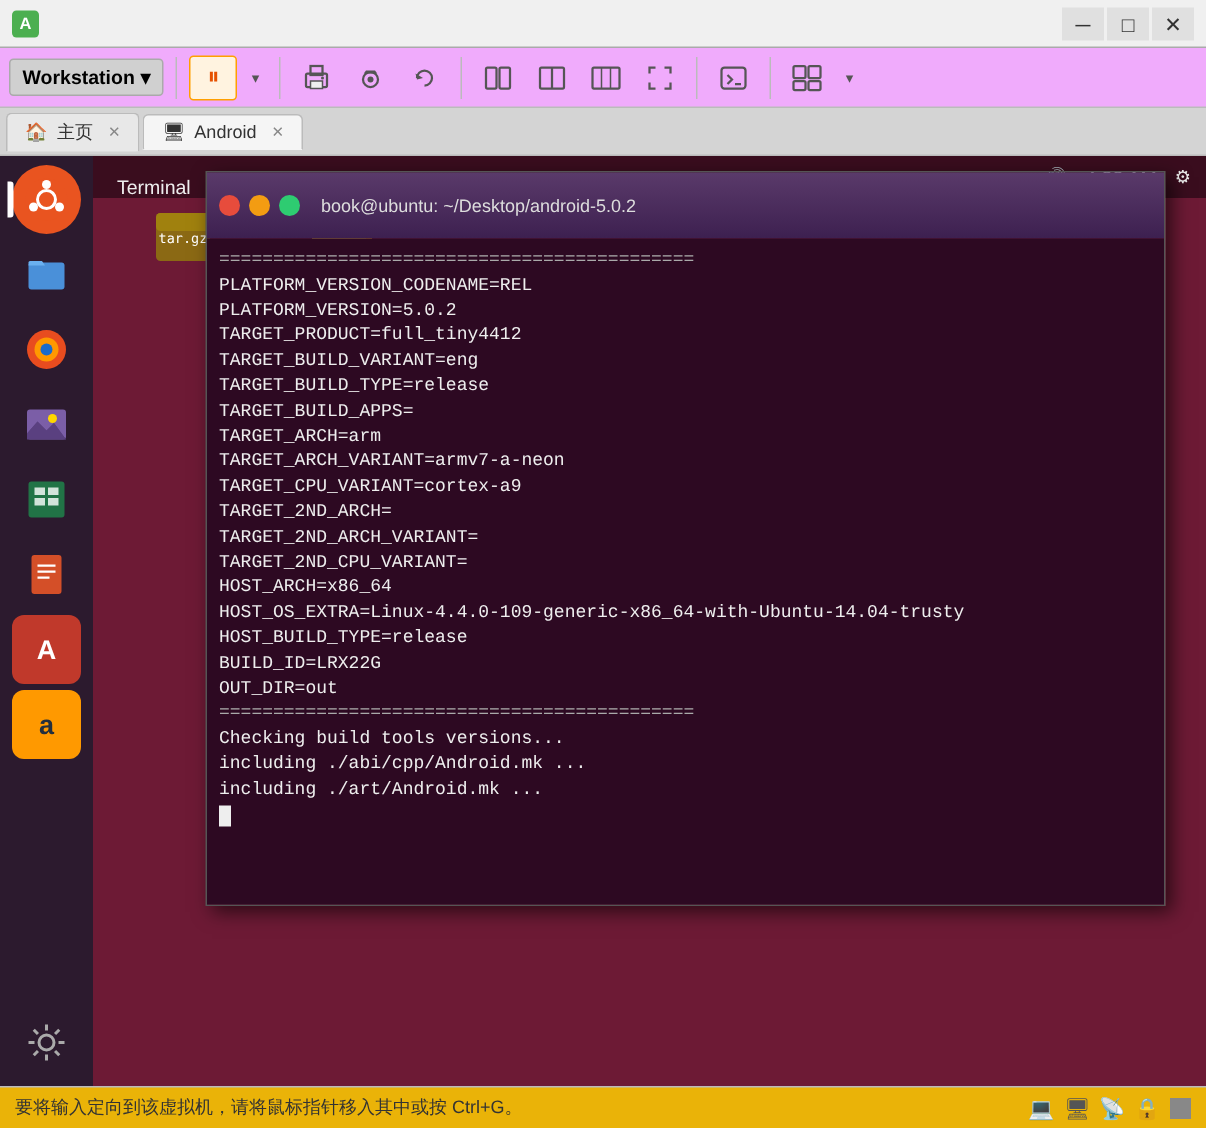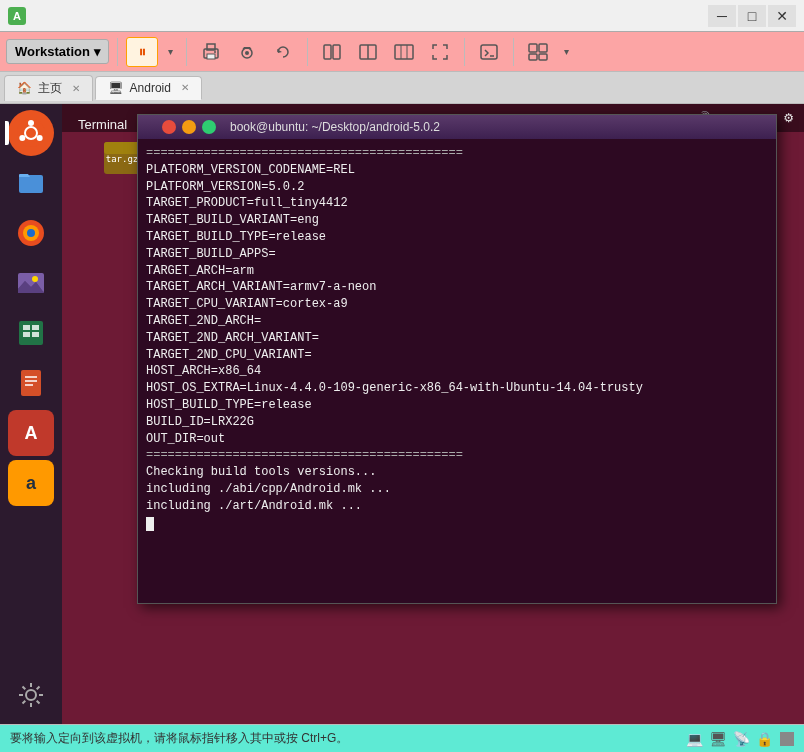--- a/index.html
+++ b/index.html
@@ -12,21 +12,21 @@
       border-bottom: 1px solid #aaa;
     }
     #titlebar-left { display: flex; align-items: center; gap: 6px; }
     #titlebar-icon { width: 18px; height: 18px; background: #4CAF50; border-radius: 3px; display: flex; align-items: center; justify-content: center; font-size: 11px; color: white; font-weight: bold; }
     #titlebar-title { font-size: 13px; color: #222; }
     #titlebar-controls { display: flex; gap: 2px; }
     .title-btn { width: 28px; height: 22px; border: none; background: #e0e0e0; cursor: pointer; font-size: 14px; display: flex; align-items: center; justify-content: center; color: #333; }
 
     
     #vmware-toolbar {
-      display: flex; align-items: center; background: #fca5a5; height: 40px; padding: 0 6px;
+      display: flex; align-items: center; background: #f0abfc; height: 40px; padding: 0 6px;
       border-bottom: 1px solid #bbb; gap: 4px;
     }
     #workstation-btn {
       display: flex; align-items: center; gap: 4px; padding: 4px 8px;
       background: #d0d0d0; border: 1px solid #aaa; cursor: pointer; font-size: 13px; font-weight: bold;
       border-radius: 3px;
     }
     .toolbar-separator { width: 1px; height: 28px; background: #bbb; margin: 0 4px; }
     .toolbar-btn { width: 32px; height: 30px; display: flex; align-items: center; justify-content: center; cursor: pointer; border: 1px solid transparent; border-radius: 3px; font-size: 16px; color: #555; }
     .toolbar-btn-pause { background: #fff3e0; border: 1px solid #ffa000; color: #e65100; }
@@ -87,39 +87,39 @@
     .desktop-icon-label { font-size: 11px; color: white; text-align: center; text-shadow: 1px 1px 2px black; }
 
     
     #terminal-window {
       position: absolute; top: 10px; left: 75px; width: 640px; height: 490px;
       border: 1px solid #555; box-shadow: 4px 4px 12px rgba(0,0,0,0.6);
       display: flex; flex-direction: column;
     }
     #terminal-titlebar {
       background: linear-gradient(to bottom, #5a3a6a, #3d2050);
-      height: 24px; display: flex; align-items: center; padding: 0 24px; gap: 6px;
+      height: 44px; display: flex; align-items: center; padding: 0 8px; gap: 6px;
     }
     .term-btn { width: 14px; height: 14px; border-radius: 50%; cursor: pointer; }
     .term-btn-red { background: #e74c3c; }
     .term-btn-yellow { background: #f39c12; }
     .term-btn-green { background: #2ecc71; }
     #terminal-title { color: #ddd; font-size: 12px; margin-left: 8px; }
     #terminal-body {
       flex: 1; background: #2d0922; color: #eee; font-family: 'Courier New', monospace;
       font-size: 12px; padding: 6px 8px; overflow-y: auto; line-height: 1.4;
     }
     .term-line { white-space: pre; }
     .term-separator { color: #aaa; }
     .term-cursor { display: inline-block; width: 8px; height: 14px; background: #eee; vertical-align: bottom; animation: blink 1s step-end infinite; }
     @keyframes blink { 50% { opacity: 0; } }
 
     
     #statusbar {
-      height: 28px; background: #5eead4; border-top: 1px solid #bbb;
+      height: 28px; background: #eab308; border-top: 1px solid #bbb;
       display: flex; align-items: center; padding: 0 10px; font-size: 12px; color: #333; gap: 8px;
     }
     #statusbar-right { margin-left: auto; display: flex; align-items: center; gap: 6px; }
     .status-icon { font-size: 14px; color: #555; }
   </style>
 </head>
 <body>
 
 <div id="titlebar">
   <div id="titlebar-left">

